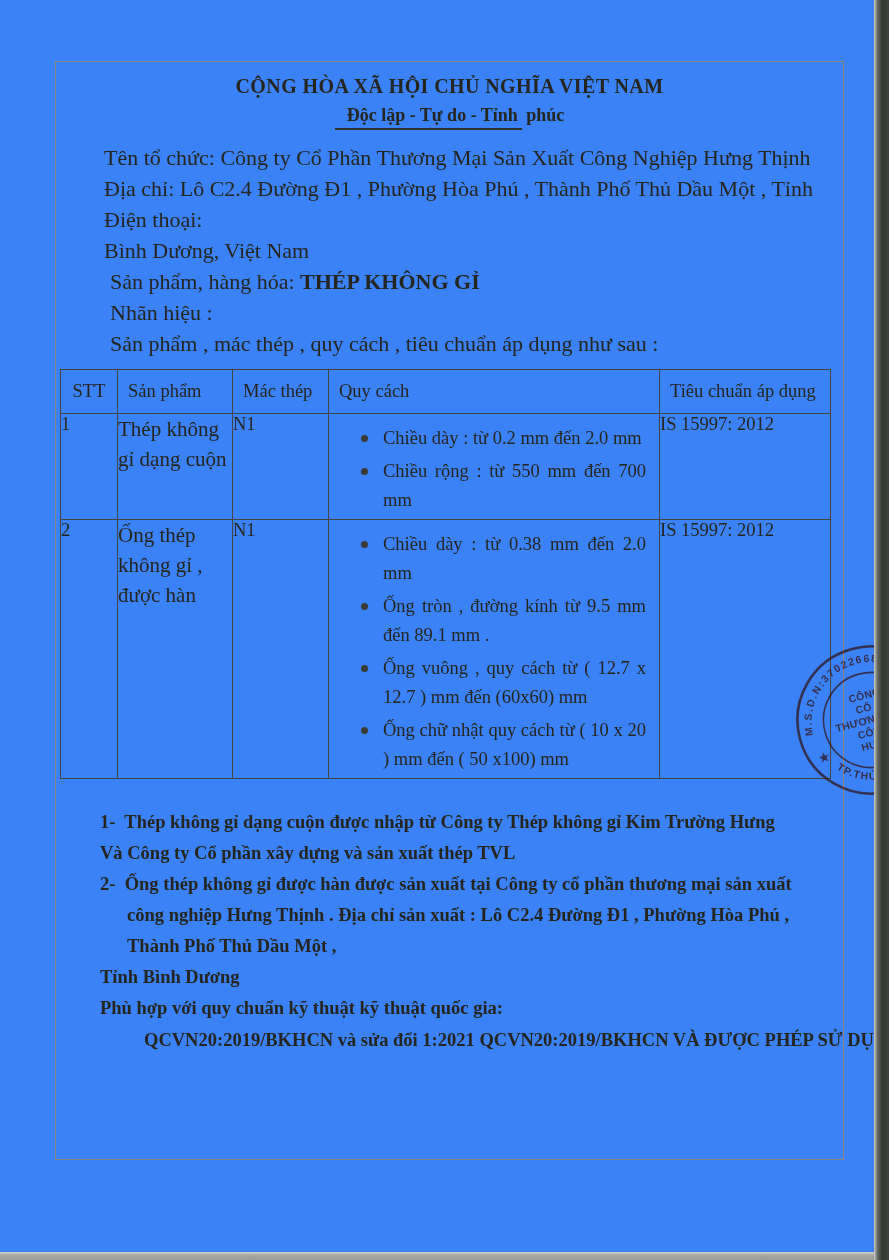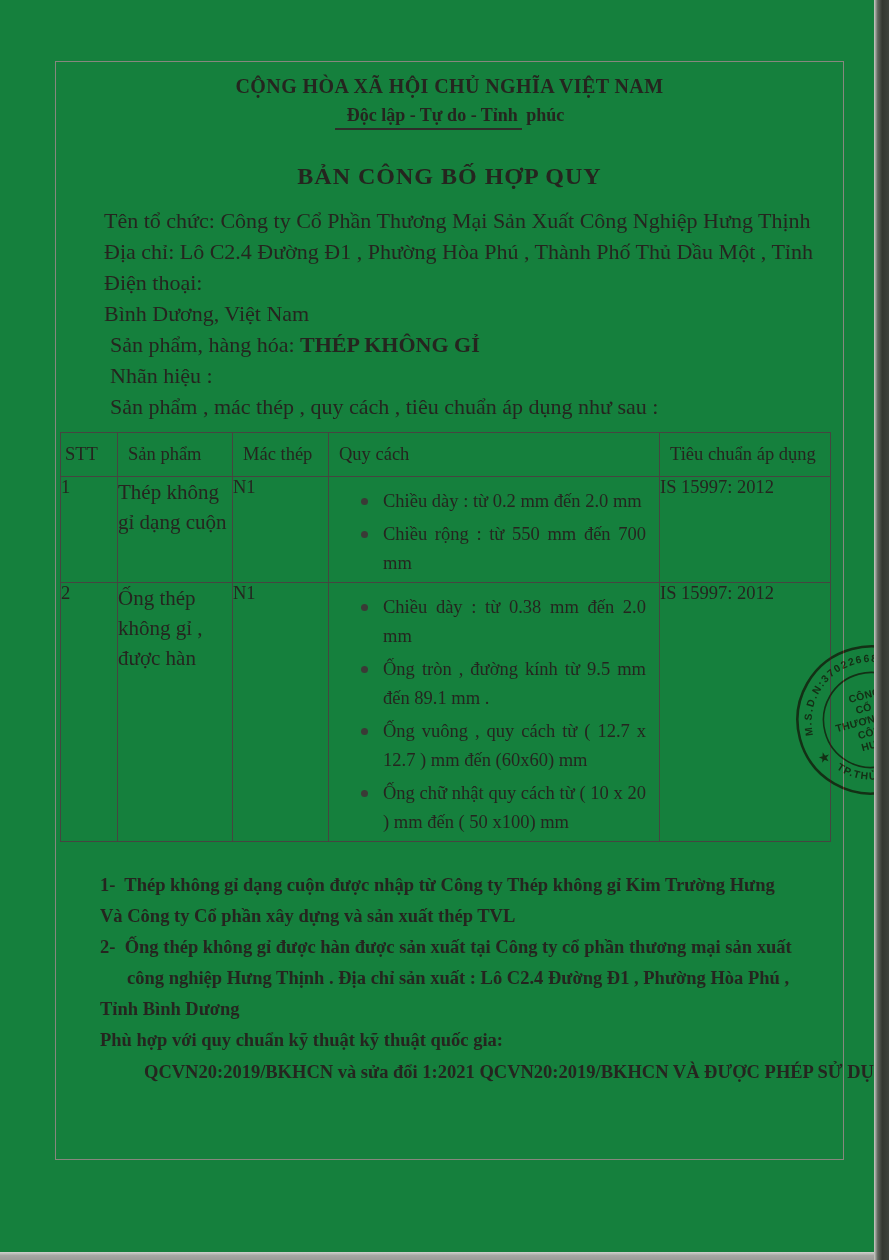--- a/index.html
+++ b/index.html
@@ -1,18 +1,18 @@
 <!DOCTYPE html>
 <html><head>
 <meta charset="utf-8">
 <style>
   html,body{margin:0;padding:0;background:#e9e9e6;}
   .viewport{
     position:relative; width:889px; height:1260px;
-    background:#15803d; overflow:hidden;
+    background:#3b82f6; overflow:hidden;
     font-family:"Liberation Serif", serif; color:#25251f;
   }
   
   .page-frame{
     position:absolute; left:55px; top:61px; width:789px; height:1099px;
     border:1.3px solid #87877e; box-sizing:border-box; background:transparent;
     padding-top:9px;
   }
   .doc-header{text-align:center;}
   .national-title{font-size:20px; font-weight:bold; letter-spacing:.4px; line-height:26px; margin:2px 0 0 0;}
@@ -32,21 +32,21 @@
     font-size:18.5px;
   }
   table.spec col.c1{width:57px;} table.spec col.c2{width:115px;}
   table.spec col.c3{width:96px;} table.spec col.c4{width:331px;}
   table.spec col.c5{width:171px;}
   table.spec th, table.spec td{
     border:1.6px solid #454540; vertical-align:top; box-sizing:border-box;
     font-weight:normal; text-align:left; padding:0;
   }
   table.spec thead th{height:44px; vertical-align:middle; padding:2px 4px 2px 10px;}
-  table.spec thead th.center{padding-left:4px;}
+  table.spec thead th.center{text-align:center; padding-left:4px;}
   tr.row-1 td{height:93px;} tr.row-2 td{height:242px;}
   td.cell-stt{text-align:center; padding-top:10px;}
   td.cell-name{padding:10px 8px 0 9px; text-align:justify; font-size:21px; line-height:30px;}
   td.cell-grade{text-align:center; padding-top:10px;}
   td.cell-std{padding:10px 4px 0 10px;}
   ul.specs{list-style:none; margin:0; padding:10px 6px 0 0;}
   ul.specs li{display:flex; margin:0 0 3px 0; line-height:29.5px;}
   ul.specs .blt{flex:none; width:7px; height:7px; border-radius:50%; background:#3a3a36; margin:11px 15px 0 32px;}
   ul.specs .blt-text{flex:1; text-align:justify; padding-right:7px;}
 
@@ -76,21 +76,20 @@
 </head>
 <body>
 
 <div class="viewport">
 
   <div class="page-frame">
 
     <div class="doc-header">
       <p class="national-title">CỘNG HÒA XÃ HỘI CHỦ NGHĨA VIỆT NAM</p>
       <p class="motto"><span class="uline">Độc lập - Tự do - Tỉnh</span><span> phúc</span></p>
-      <p class="doc-title">BẢN CÔNG BỐ HỢP QUY</p>
     </div>
 
     <div class="info-block">
       <p>Tên tổ chức: Công ty Cổ Phần Thương Mại Sản Xuất Công Nghiệp Hưng Thịnh</p>
       <p>Địa chỉ: Lô C2.4 Đường Đ1 , Phường Hòa Phú , Thành Phố Thủ Dầu Một , Tỉnh</p>
       <p>Điện thoại:</p>
       <p>Bình Dương, Việt Nam</p>
       <p class="indent2"><span>Sản phẩm, hàng hóa: </span><span class="bold">THÉP KHÔNG GỈ</span></p>
       <p class="indent2">Nhãn hiệu :</p>
       <p class="indent2">Sản phẩm , mác thép , quy cách , tiêu chuẩn áp dụng như sau :</p>
@@ -159,20 +158,21 @@
           <td class="cell-std">IS 15997: 2012</td>
         </tr>
       </tbody>
     </table>
 
     <div class="notes">
       <p>1-  Thép không gỉ dạng cuộn được nhập từ Công ty Thép không gỉ Kim Trường Hưng</p>
       <p>Và Công ty Cổ phần xây dựng và sản xuất thép TVL</p>
       <p>2-  Ống thép không gỉ được hàn được sản xuất tại Công ty cổ phần thương mại sản xuất</p>
       <p class="cont">công nghiệp Hưng Thịnh . Địa chỉ sản xuất : Lô C2.4 Đường Đ1 , Phường Hòa Phú ,</p>
+      <p class="cont">Thành Phố Thủ Dầu Một ,</p>
       <p>Tỉnh Bình Dương</p>
       <p>Phù hợp với quy chuẩn kỹ thuật kỹ thuật quốc gia:</p>
       <p class="conform-body">QCVN20:2019/BKHCN và sửa đổi 1:2021 QCVN20:2019/BKHCN VÀ ĐƯỢC PHÉP SỬ DỤNG DẤU HỢP QUY ( CR ) -  Quy chuẩn kỹ thuật quốc gia về thép không gỉ</p>
     </div>
 
   </div>
 
   <svg class="stamp" viewBox="-115 -115 230 230">
     <g transform="rotate(-15)">
       <circle cx="0" cy="0" r="73.5" fill="none" stroke-width="2.6" stroke="#d8493d"></circle>

